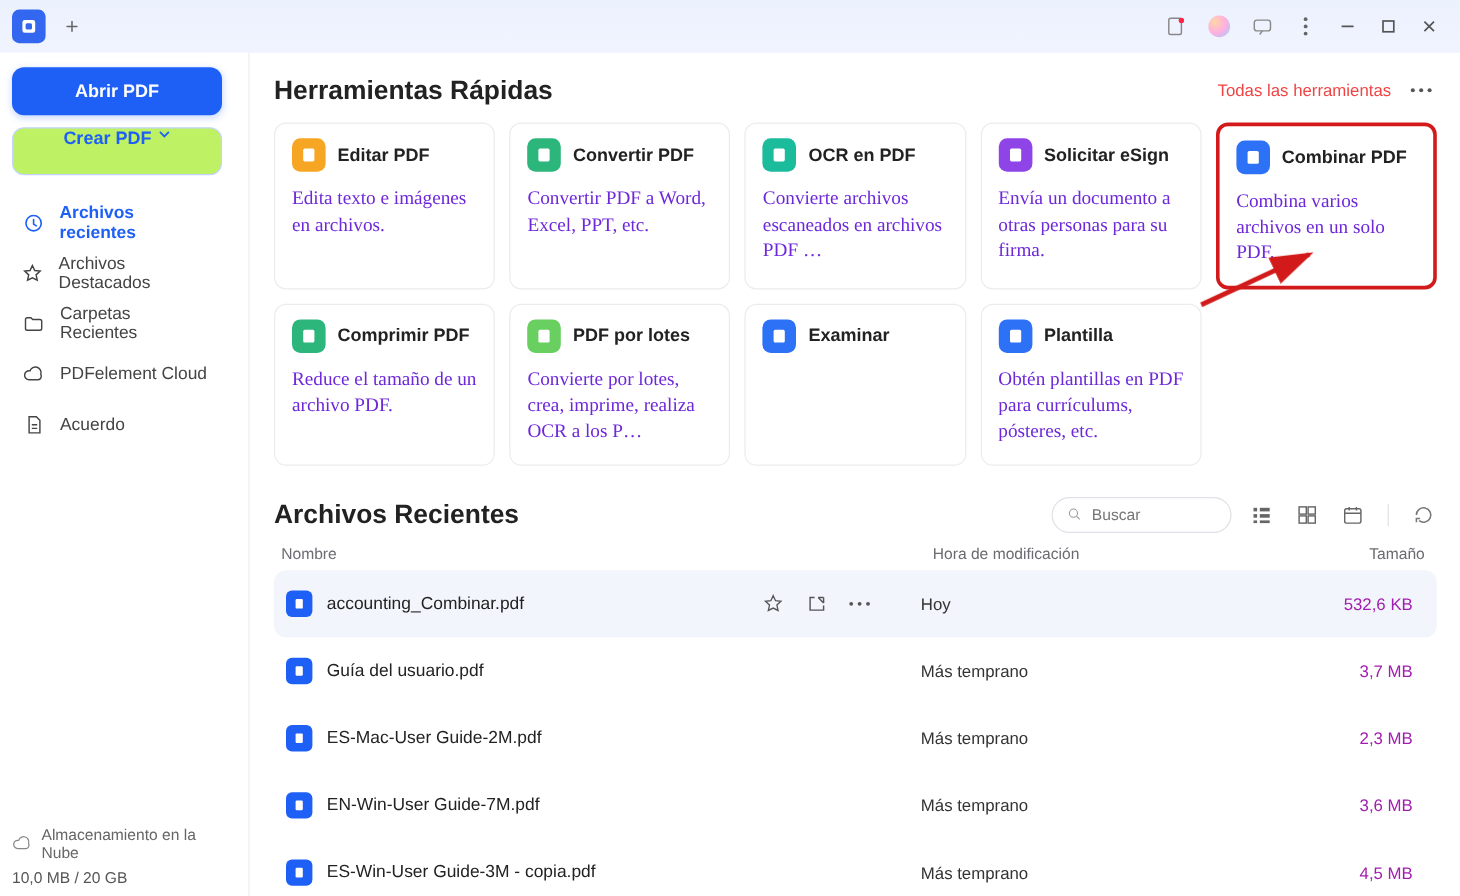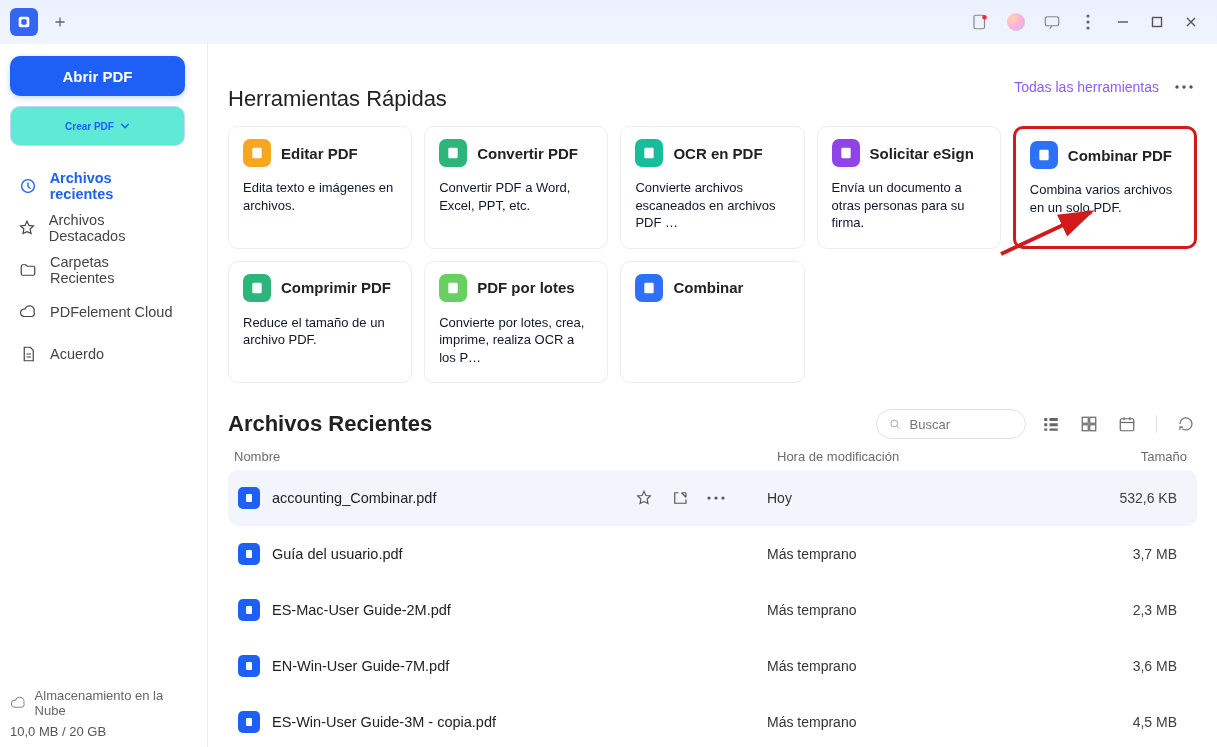--- a/index.html
+++ b/index.html
@@ -51,59 +51,59 @@
   .btn-primary{
     background:#1e60f6;color:#fff;
     font-weight:700;
     height:40px;
     border:none;border-radius:10px;
     cursor:pointer;font-size:15px;
     box-shadow:0 2px 6px rgba(30,96,246,.25);
   }
   .btn-outline{
     margin-top:10px;
-    background:#5eead4;color:#1e60f6;
+    background:#bef264;color:#1e60f6;
     height:40px;border-radius:10px;
     border:1.5px solid #c2d4ff;
-    display:flex;align-items:center;justify-content:center;gap:6px;
-    cursor:pointer;font-size:10px;font-weight:700;
+    display:flex;justify-content:center;gap:6px;
+    cursor:pointer;font-size:15px;font-weight:700;
   }
   .nav-list{margin-top:20px;display:flex;flex-direction:column;gap:2px;}
   .nav-item{
     display:flex;align-items:center;gap:12px;
     height:40px;padding:0 8px;border-radius:8px;color:#444;
     cursor:pointer;font-size:14.5px;
   }
   .nav-item.active{color:#1e60f6;font-weight:700;}
   .nav-ico{width:20px;height:20px;display:flex;align-items:center;justify-content:center;color:inherit;}
   .sidebar .foot{margin-top:auto;font-size:13px;color:#3a3a3a;}
   .foot-cloud{display:flex;align-items:center;gap:8px;color:#666;margin-bottom:6px;}
   .foot-storage{color:#555;}
 
   .main{flex:1;overflow:auto;padding:18px 20px 24px 20px;}
   .section-head{display:flex;align-items:center;margin-bottom:14px;}
-  .section-title{font-size:22px;font-weight:400;margin-top:24px;}
+  .section-title{font-size:22px;font-weight:700;}
   .section-head .push{flex:1;}
-  .link-all{color:#8b5cf6;font-size:14px;margin-right:12px;cursor:pointer;}
+  .link-all{color:#ef4444;font-size:14px;margin-right:12px;cursor:pointer;}
   .more-dots{color:#444;cursor:pointer;padding:4px;border-radius:6px;}
 
   .tool-grid{
     display:grid;
     grid-template-columns:repeat(5,minmax(0,1fr));
     gap:12px;
   }
   .tool-card{
     border:1px solid #ececf0;border-radius:10px;
     padding:12px 14px 16px 14px;cursor:pointer;
     background:#fff;position:relative;min-height:92px;
   }
   .tool-head{display:flex;align-items:center;gap:10px;margin-bottom:12px;}
   .tool-ico{width:28px;height:28px;border-radius:7px;display:flex;align-items:center;justify-content:center;color:#fff;flex-shrink:0;}
   .tool-title{font-weight:700;font-size:15px;}
-  .tool-desc{font-size:13px;color:#0f172a;line-height:1.35;}
+  .tool-desc{font-size:16px;color:#6d28d9;line-height:1.35;font-family:Liberation Serif, serif;}
   .highlight-combine{border:3px solid #d21a1a !important;border-radius:10px;}
 
   .arrow-annot{position:absolute;pointer-events:none;}
   
   .recent-section{margin-top:26px;}
   .recent-head{display:flex;align-items:center;margin-bottom:10px;}
   .recent-title{font-size:22px;font-weight:700;}
   .recent-head .push{flex:1;}
   .search-wrap{
     display:flex;align-items:center;gap:8px;
@@ -126,21 +126,21 @@
     display:flex;align-items:center;height:56px;
     border-radius:10px;padding:0 10px;cursor:pointer;
   }
   .file-row:hover,.file-row.hovered{background:#f2f5fb;}
   .file-ico{width:22px;height:22px;border-radius:5px;background:#1e60f6;display:flex;align-items:center;justify-content:center;margin-right:12px;flex-shrink:0;}
   .file-ico svg{width:12px;height:12px;}
   .file-name{flex:1;font-size:14.5px;color:#222;}
   .file-actions{display:flex;gap:14px;color:#555;margin-right:40px;}
   .file-actions .fa{display:flex;align-items:center;justify-content:center;width:22px;height:22px;}
   .file-mod{width:300px;font-size:14px;color:#333;}
-  .file-size{width:120px;text-align:right;font-size:14px;color:#404040;padding-right:10px;}
+  .file-size{width:120px;text-align:right;font-size:14px;color:#a21caf;padding-right:10px;}
   
   svg{display:block;}
 </style>
 </head>
 <body>
 
 <div class="titlebar">
   <div class="logo">
     <svg viewBox="0 0 24 24" fill="none">
         <rect x="4" y="4" width="16" height="16" rx="3" fill="#fff"></rect>
@@ -352,22 +352,33 @@
           </div>
           <div class="tool-desc">Convierte por lotes, crea, imprime, realiza OCR a los P…</div>
         </div>
         <div class="tool-card">
           <div class="tool-head">
             <div class="tool-ico" style="background:#2d72f6">
               <svg width="16" height="16" viewBox="0 0 24 24">
                 <rect x="5" y="4" width="14" height="16" rx="2" fill="#fff"></rect>
               </svg>
             </div>
-            <div class="tool-title">Combinar</div>
-          </div>
+            <div class="tool-title">Examinar</div>
+          </div>
+        </div>
+        <div class="tool-card">
+          <div class="tool-head">
+            <div class="tool-ico" style="background:#2d72f6">
+              <svg width="16" height="16" viewBox="0 0 24 24">
+                <rect x="5" y="4" width="14" height="16" rx="2" fill="#fff"></rect>
+              </svg>
+            </div>
+            <div class="tool-title">Plantilla</div>
+          </div>
+          <div class="tool-desc">Obtén plantillas en PDF para currículums, pósteres, etc.</div>
         </div>
       </div>
 
     <svg class="arrow-annot" style="left:996px;top:204px;width:110px;height:60px;">
       <defs>
           <marker id="ah" markerWidth="10" markerHeight="10" refX="8" refY="3" orient="auto">
             <path d="M0,0 L9,3 L0,6 z" fill="#d21a1a"></path>
           </marker>
         </defs>
       <line x1="5" y1="50" x2="95" y2="8" stroke="#d21a1a" stroke-width="4" marker-end="url(#ah)"></line>

